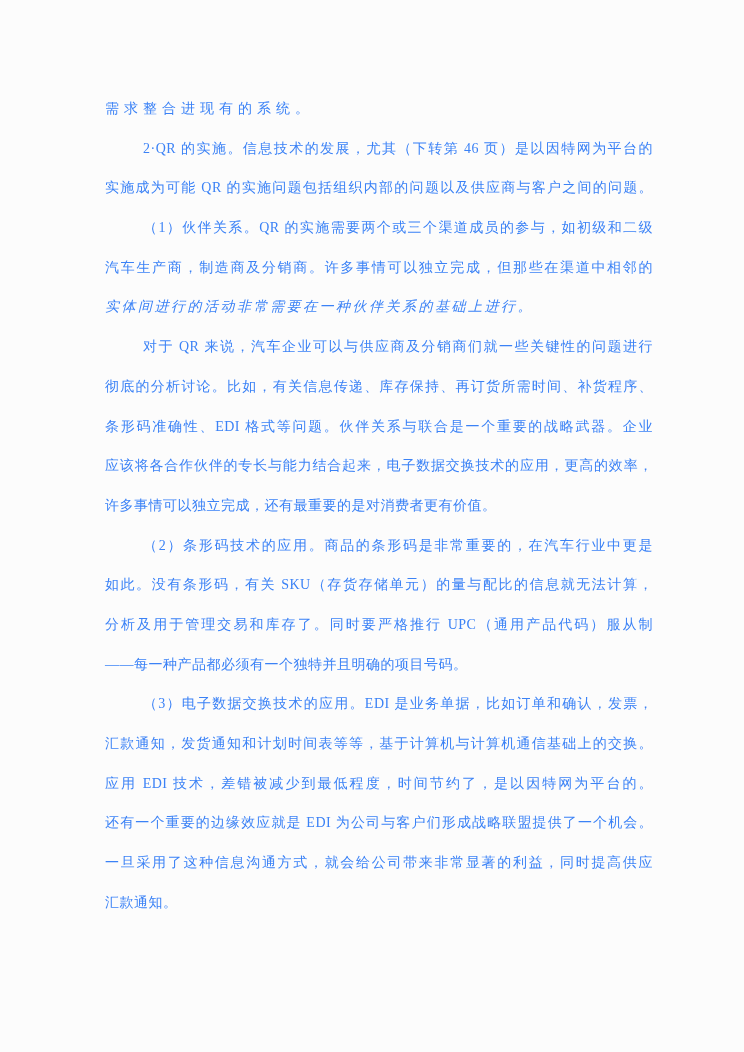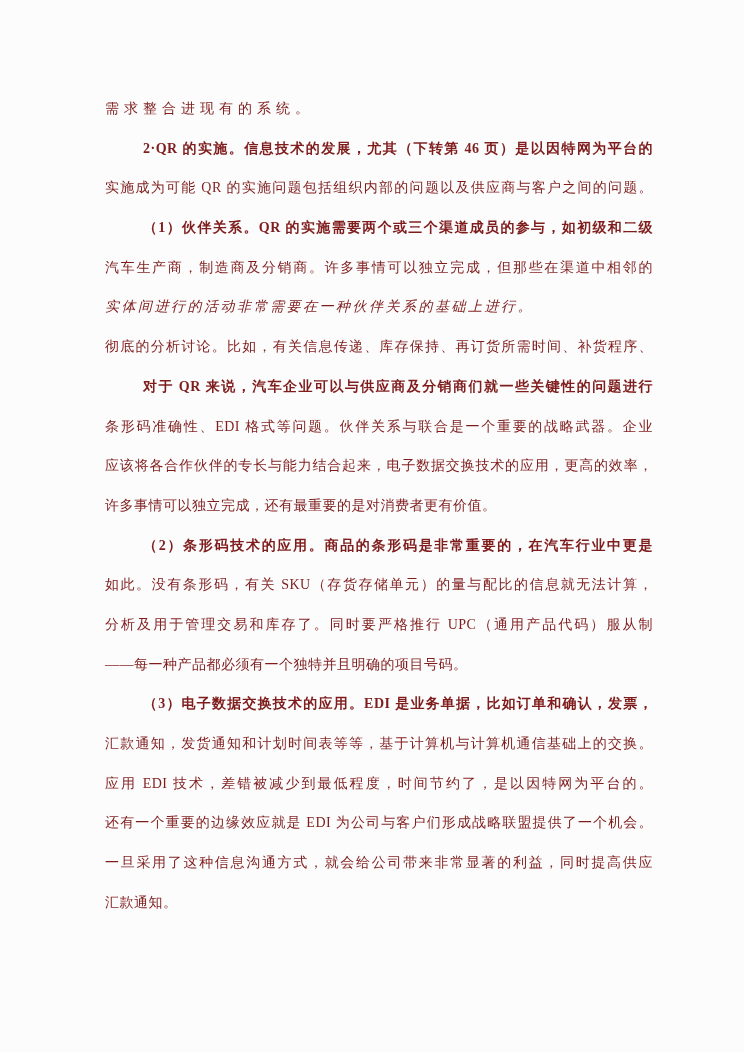--- a/index.html
+++ b/index.html
@@ -12,60 +12,59 @@
     width: 744px;
     height: 1052px;
     background: #fcfcfc;
     overflow: hidden;
   }
   .textblock {
     position: absolute;
     left: 105px;
     top: 89px;
     width: 548px;
-    color: #7f1d1d;
+    color: #3b82f6;
     font-family: "Liberation Serif", "DejaVu Serif", serif;
     font-size: 14px;
     letter-spacing: 0.5px;
   }
   .line {
     height: 39.7px;
     line-height: 39.7px;
     white-space: nowrap;
     overflow: visible;
   }
   
   .full {
     white-space: normal;
     text-align: justify;
     text-align-last: justify;
   }
   
   .indent {
     text-indent: 38px;
-    font-weight: bold;
   }
   
   .ls-wide { letter-spacing: 5px; }
   
   .ls-med  { letter-spacing: 2.5px; font-style: italic; }
 </style>
 </head>
 <body>
 
 <div class="page">
   <div class="textblock">
     <div class="line ls-wide">需求整合进现有的系统。</div>
     <div class="line indent full">2·QR 的实施。信息技术的发展，尤其（下转第 46 页）是以因特网为平台的</div>
     <div class="line full">实施成为可能 QR 的实施问题包括组织内部的问题以及供应商与客户之间的问题。</div>
     <div class="line indent full">（1）伙伴关系。QR 的实施需要两个或三个渠道成员的参与，如初级和二级</div>
     <div class="line full">汽车生产商，制造商及分销商。许多事情可以独立完成，但那些在渠道中相邻的</div>
     <div class="line ls-med">实体间进行的活动非常需要在一种伙伴关系的基础上进行。</div>
+    <div class="line indent full">对于 QR 来说，汽车企业可以与供应商及分销商们就一些关键性的问题进行</div>
     <div class="line full">彻底的分析讨论。比如，有关信息传递、库存保持、再订货所需时间、补货程序、</div>
-    <div class="line indent full">对于 QR 来说，汽车企业可以与供应商及分销商们就一些关键性的问题进行</div>
     <div class="line full">条形码准确性、EDI 格式等问题。伙伴关系与联合是一个重要的战略武器。企业</div>
     <div class="line full">应该将各合作伙伴的专长与能力结合起来，电子数据交换技术的应用，更高的效率，</div>
     <div class="line">许多事情可以独立完成，还有最重要的是对消费者更有价值。</div>
     <div class="line indent full">（2）条形码技术的应用。商品的条形码是非常重要的，在汽车行业中更是</div>
     <div class="line full">如此。没有条形码，有关 SKU（存货存储单元）的量与配比的信息就无法计算，</div>
     <div class="line full">分析及用于管理交易和库存了。同时要严格推行 UPC（通用产品代码）服从制</div>
     <div class="line">——每一种产品都必须有一个独特并且明确的项目号码。</div>
     <div class="line indent full">（3）电子数据交换技术的应用。EDI 是业务单据，比如订单和确认，发票，</div>
     <div class="line full">汇款通知，发货通知和计划时间表等等，基于计算机与计算机通信基础上的交换。</div>
     <div class="line full">应用 EDI 技术，差错被减少到最低程度，时间节约了，是以因特网为平台的。</div>

